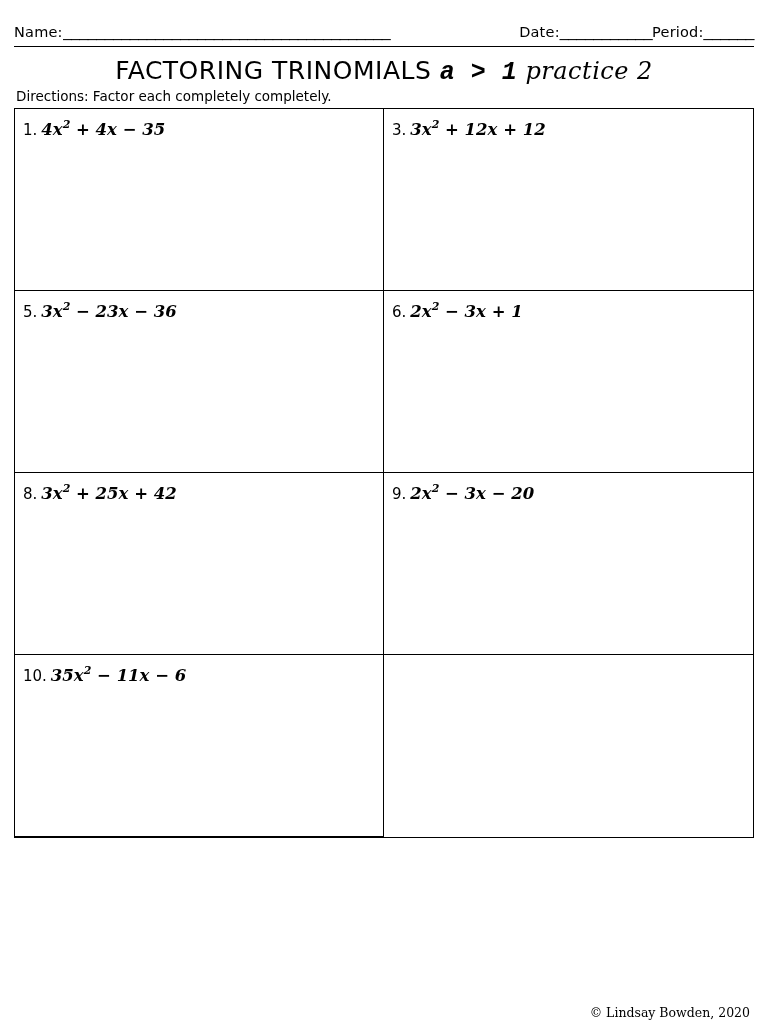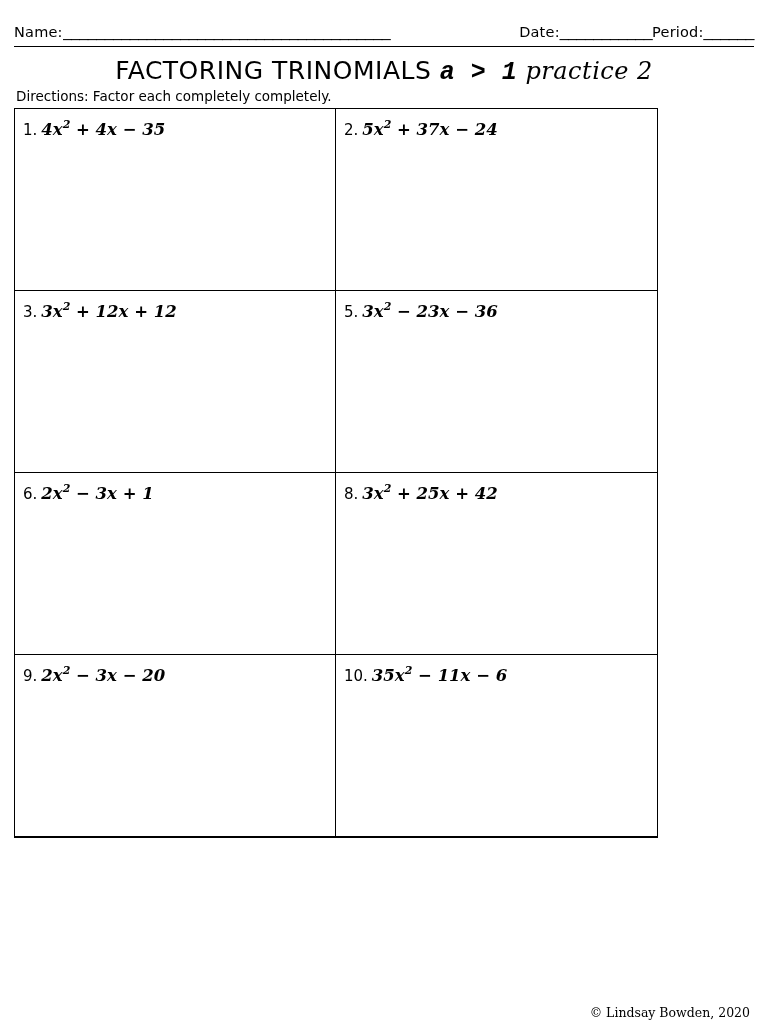--- a/index.html
+++ b/index.html
@@ -85,21 +85,21 @@
     font-family: "DejaVu Sans", sans-serif;
     font-size: 13.5px;
     margin: 2px 0 4px 2px;
   }
 
   
   .grid {
     border: 1.4px solid #000;
     display: grid;
     grid-template-columns: 1fr 1fr;
-    width: 644px;
+    width: 740px;
     box-sizing: border-box;
   }
   .cell {
     border-right: 1.4px solid #000;
     border-bottom: 1.4px solid #000;
     box-sizing: border-box;
     padding: 9px 0 0 8px;
     position: relative;
   }
   .cell:nth-child(2n) { border-right: none; }
@@ -160,23 +160,20 @@
       <span class="t-main">FACTORING TRINOMIALS </span><span class="t-italic">a &gt; 1</span><span class="t-script"> practice 2</span>
     </span>
   </div>
 
   <div class="directions">Directions: Factor each completely completely.</div>
 
   <div class="grid">
     <div class="cell row-tall">
       <span class="prob-num">1.</span><span class="prob-expr">4x<sup>2</sup> + 4x − 35</span>
     </div>
-    <div class="cell row-tall">
-      <span class="prob-num">2.</span><span class="prob-expr">5x<sup>2</sup> + 37x − 24</span>
-    </div>
     <div class="cell row-std">
       <span class="prob-num">3.</span><span class="prob-expr">3x<sup>2</sup> + 12x + 12</span>
     </div>
     <div class="cell row-std">
       <span class="prob-num">5.</span><span class="prob-expr">3x<sup>2</sup> − 23x − 36</span>
     </div>
     <div class="cell row-std">
       <span class="prob-num">6.</span><span class="prob-expr">2x<sup>2</sup> − 3x + 1</span>
     </div>
     <div class="cell row-std">

